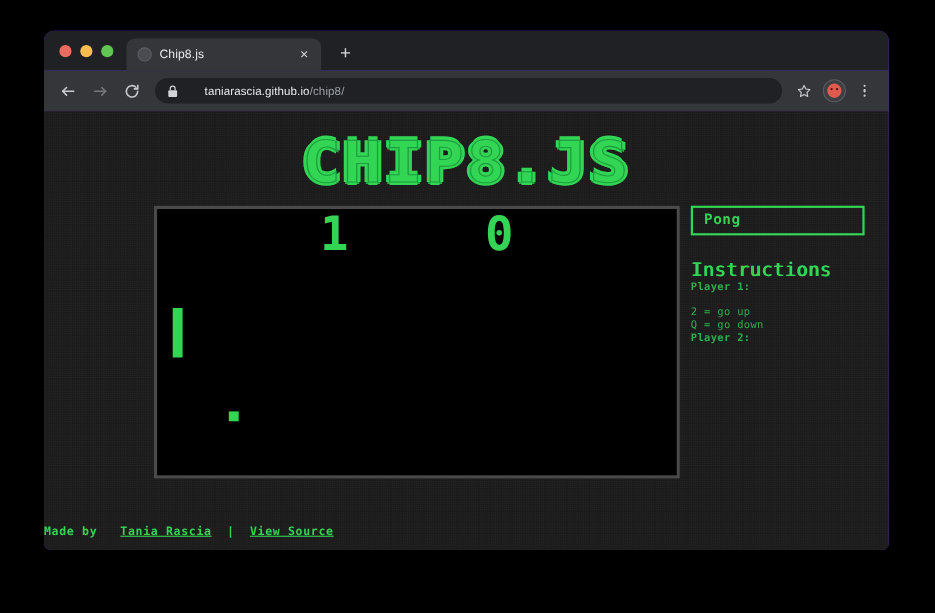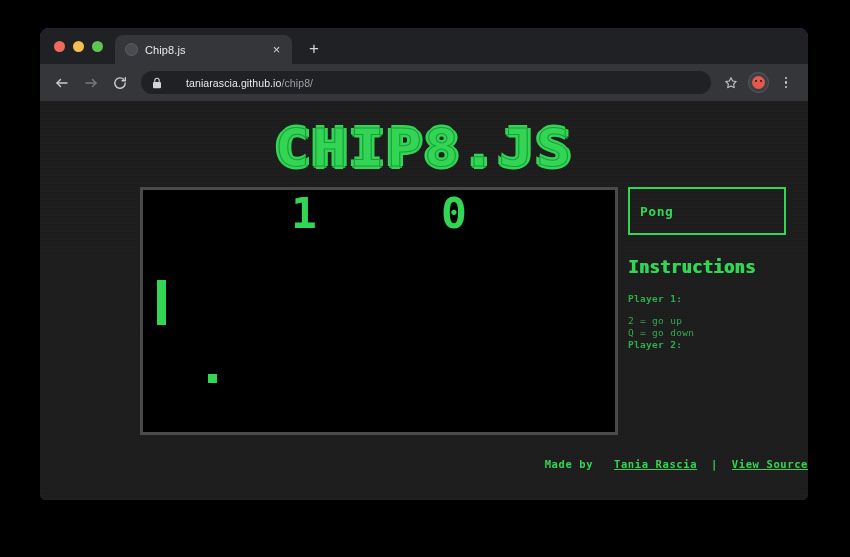--- a/index.html
+++ b/index.html
@@ -239,40 +239,40 @@
   }
 
   
   #sidebar {
     flex: 1 1 auto;
     padding-top: 0px;
     min-width: 0;
   }
   #rom-select {
     width: 158px;
-    height: 48px;
+    height: 27px;
     box-sizing: border-box;
     border: 2px solid #33d555;
     background: transparent;
     color: #33d555;
     font-family: "DejaVu Sans Mono", monospace;
     font-size: 13px;
     font-weight: bold;
     padding: 0 10px;
     border-radius: 0;
     -webkit-appearance: none;
     appearance: none;
     outline: none;
     letter-spacing: 0.5px;
   }
   #instructions-heading {
-    margin: 22px 0 16px 0;
-    color: #33d555;
-    font-family: "DejaVu Sans Mono", monospace;
-    font-weight: bold;
+    margin: 22px 0 0 0;
+    color: #33d555;
+    font-family: "DejaVu Sans Mono", monospace;
+    font-weight: normal;
     font-size: 17px;
     letter-spacing: 0.4px;
     text-shadow: 1px 0 0 #33d555;
   }
   .instr-block { }
   .instr-label {
     color: #2fae4c;
     font-family: "DejaVu Sans Mono", monospace;
     font-size: 9.5px;
     font-weight: bold;
@@ -284,22 +284,22 @@
     font-family: "DejaVu Sans Mono", monospace;
     font-size: 9.5px;
     letter-spacing: 0.3px;
     line-height: 12px;
   }
 
   
   #footer {
     position: absolute;
     left: 0; right: 0;
-    bottom: 30px;
-    text-align: right;
+    bottom: 11px;
+    text-align: left;
     color: #33d555;
     font-family: "DejaVu Sans Mono", monospace;
     font-size: 10.5px;
     font-weight: bold;
     letter-spacing: 0.6px;
   }
   #footer .flink {
     color: #33d555;
     text-decoration: underline;
   }

